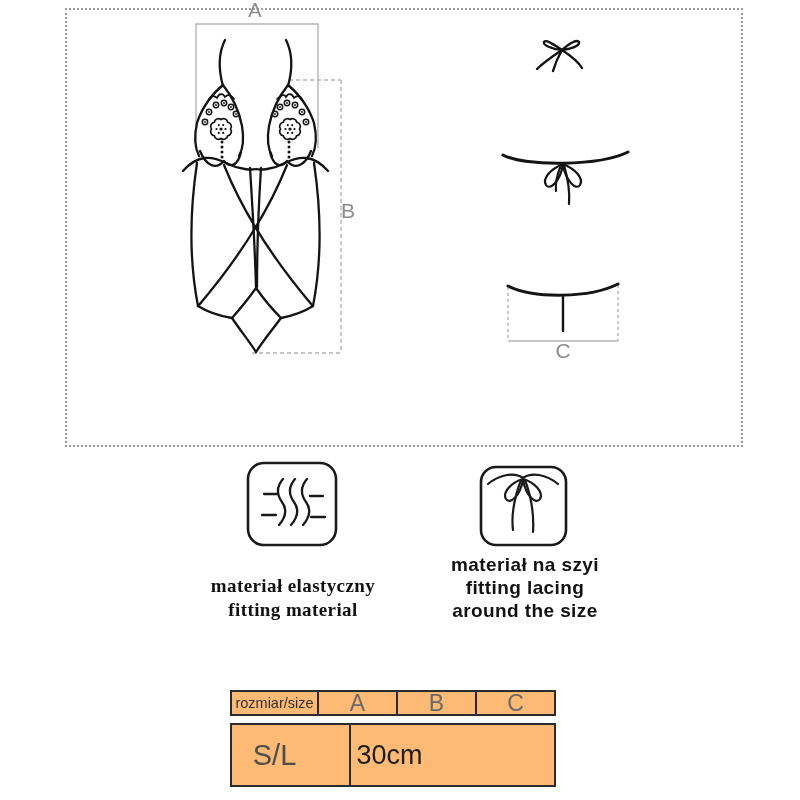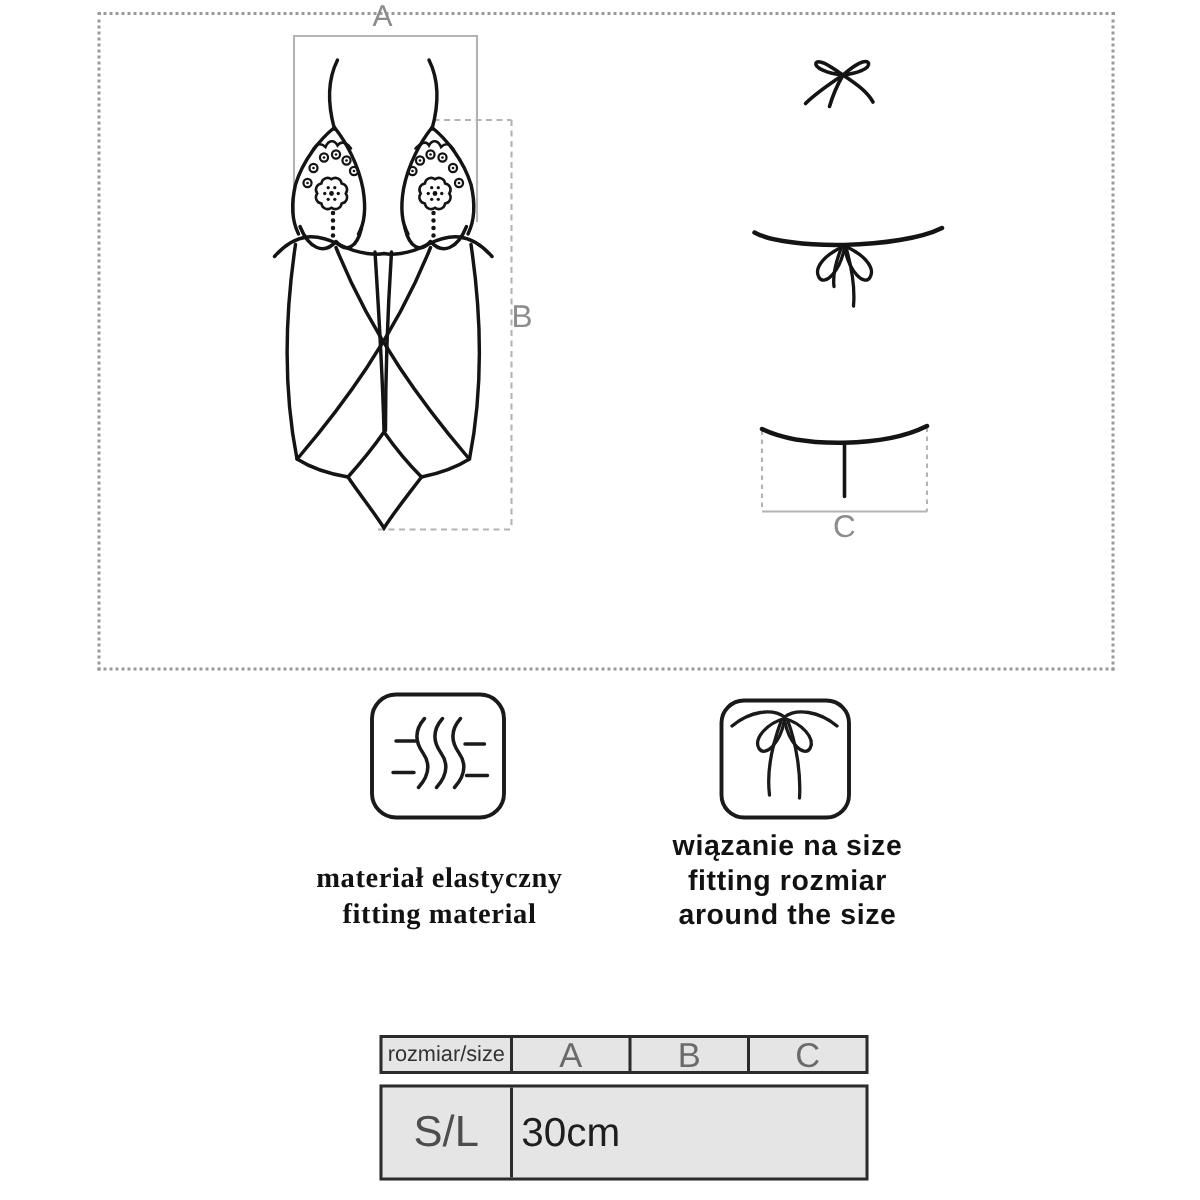--- a/index.html
+++ b/index.html
@@ -13,25 +13,25 @@
   }
   svg{position:absolute;overflow:visible;}
   .diagram-svg{left:0;top:0;}
   .caption{
     position:absolute;text-align:center;color:#121212;
     font-size:19px;line-height:24px;font-weight:600;letter-spacing:.4px;
   }
   .caption-left{left:193px;top:574px;width:200px;font-family:Liberation Serif, serif;}
   .caption-right{left:425px;top:553px;width:200px;line-height:23px;}
   .tbl-row{
-    position:absolute;left:253px;display:flex;box-sizing:border-box;
-    border:2px solid #2b2b2b;background:#e5e5e5;
+    position:absolute;left:230px;display:flex;box-sizing:border-box;
+    border:2px solid #2b2b2b;background:#fdba74;
   }
   .tbl-header{top:690px;width:326px;height:26px;}
-  .tbl-data{top:723px;width:326px;height:64px;}
+  .tbl-data{top:723px;width:326px;height:64px;gap:32px;}
   .cell{
     display:flex;align-items:center;justify-content:center;
     box-sizing:border-box;height:100%;
   }
   .cell+.cell{border-left:2px solid #2b2b2b;}
   .c0{width:85px;} .c1{width:79px;} .c2{width:79px;} .c3{width:79px;}
   .hdr-size{font-size:14.5px;color:#333;}
   .hdr-letter{font-size:23px;color:#6a6a6a;font-weight:400;}
   .val-size{font-size:29px;color:#4d4d4d;}
   .val-cm{font-size:27px;color:#1e1e1e;}
@@ -191,22 +191,22 @@
       <path d="M 42,15 C 36,31 32,49 34,65"></path>
       <path d="M 46,15 C 52,31 55,51 54,67"></path>
     </g>
   </svg>
 
   <div class="caption caption-left">
     <div>materiał elastyczny</div>
     <div>fitting material</div>
   </div>
   <div class="caption caption-right">
-    <div>wiązanie na size</div>
-    <div>fitting rozmiar</div>
+    <div>materiał na szyi</div>
+    <div>fitting lacing</div>
     <div>around the size</div>
   </div>
 
   <div class="tbl-row tbl-header">
     <div class="cell c0 hdr-size">rozmiar/size</div>
     <div class="cell c1 hdr-letter">A</div>
     <div class="cell c2 hdr-letter">B</div>
     <div class="cell c3 hdr-letter">C</div>
   </div>
   <div class="tbl-row tbl-data">

